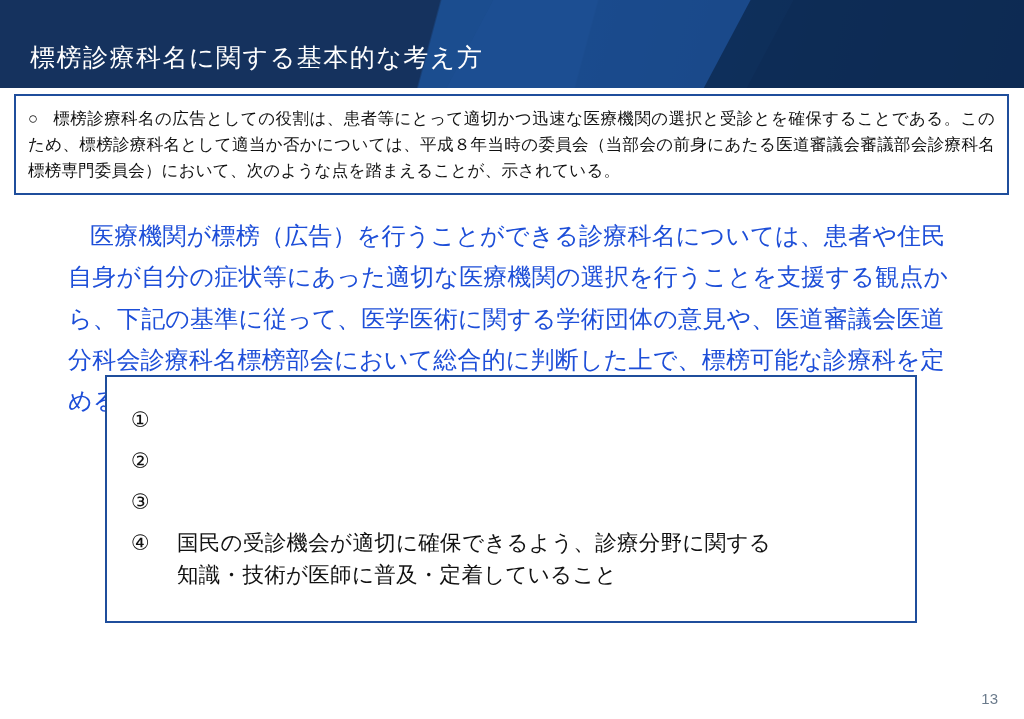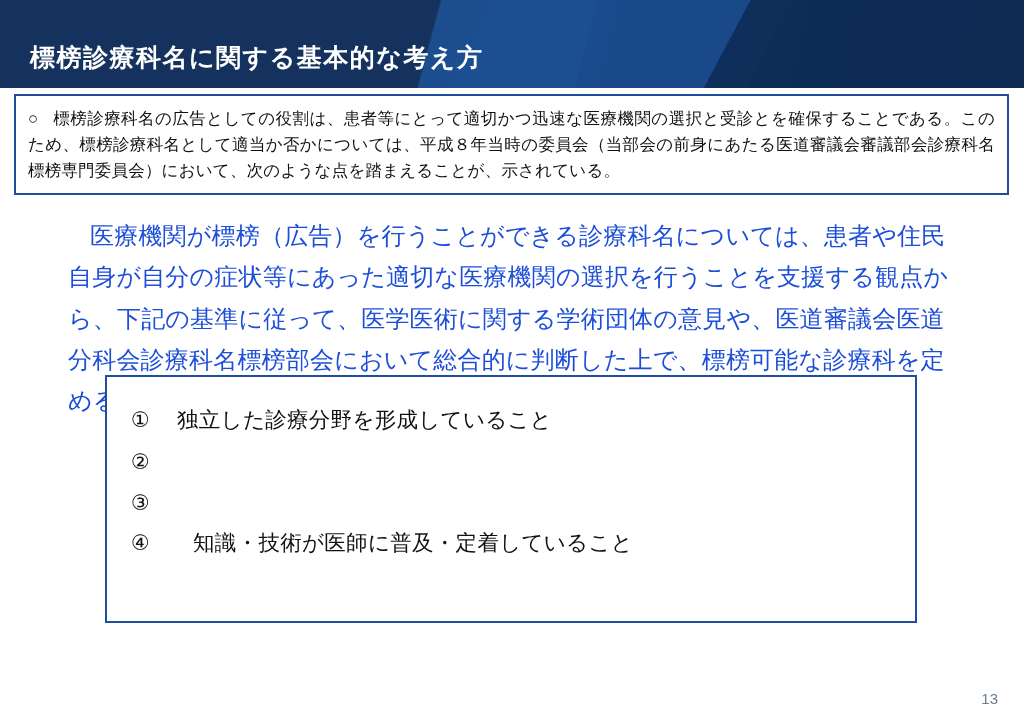--- a/index.html
+++ b/index.html
@@ -54,21 +54,21 @@
     background: #1d4f93;
     transform: skewX(-28deg);
     opacity: .75;
   }
   .header-title {
     position: absolute;
     left: 30px;
     top: 41px;
     color: #ffffff;
     font-size: 25px;
-    font-weight: bold;
+    font-weight: normal;
     letter-spacing: 1.5px;
     z-index: 5;
     white-space: nowrap;
   }
 
   
   .lead-box {
     position: absolute;
     left: 14px;
     top: 94px;
@@ -134,21 +134,20 @@
   .criteria-num {
     flex: 0 0 auto;
     width: 46px;
     font-size: 21px;
   }
   .criteria-text {
     flex: 1 1 auto;
   }
   .criteria-text .second-line {
     display: block;
-    margin-left: 16px;
   }
 
   
   .page-number {
     position: absolute;
     right: 26px;
     bottom: 12px;
     font-size: 15px;
     color: #6b7b8c;
   }
@@ -168,32 +167,30 @@
 </div>
 
 <div class="para">
   <span class="indent"></span><span>医療機関が標榜（広告）を行うことができる診療科名については、患者や住民自身が自分の症状等にあった適切な医療機関の選択を行うことを支援する観点から、下記の基準に従って、医学医術に関する学術団体の意見や、医道審議会医道分科会診療科名標榜部会において総合的に判断した上で、標榜可能な診療科を定める。</span>
 </div>
 
 <div class="criteria-box">
   <ul class="criteria-list">
     <li class="criteria-item">
       <span class="criteria-num">①</span>
-      <span class="criteria-text">
-        <span>独立した診療分野を形成していること</span>
-      </span>
     </li>
     <li class="criteria-item">
       <span class="criteria-num">②</span>
     </li>
     <li class="criteria-item">
       <span class="criteria-num">③</span>
     </li>
     <li class="criteria-item">
       <span class="criteria-num">④</span>
       <span class="criteria-text">
+        <span>国民の受診機会が適切に確保できるよう、診療分野に関する</span>
         <span class="second-line">知識・技術が医師に普及・定着していること</span>
       </span>
     </li>
   </ul>
 </div>
 
 <div class="page-number">13</div>
 
 </body></html>

